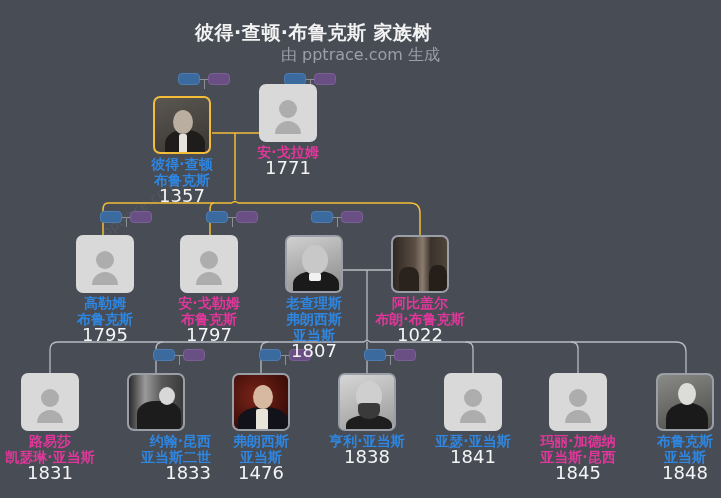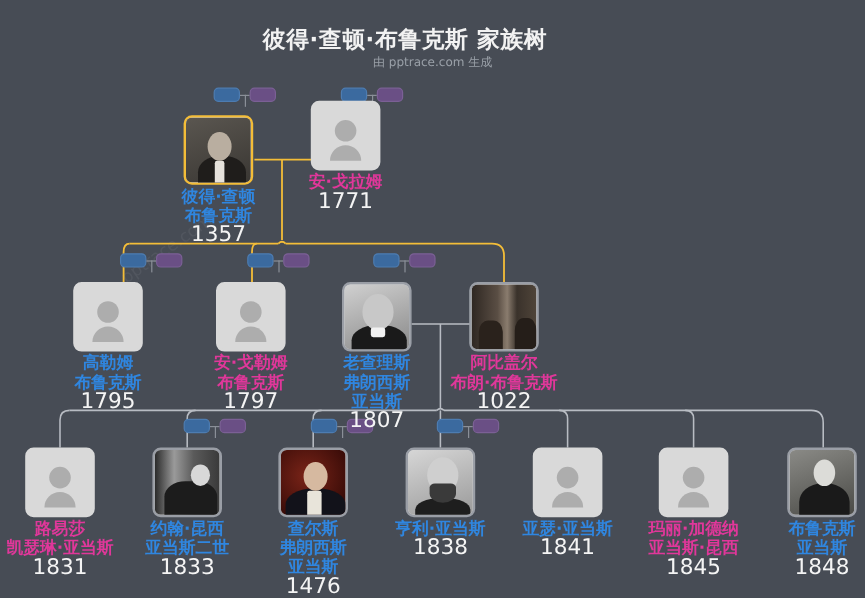--- a/index.html
+++ b/index.html
@@ -7,25 +7,24 @@
   body {
     background: #474c55;
     font-family: "DejaVu Sans", "Liberation Sans", sans-serif;
     position: relative;
     color: #fff;
   }
   .title {
     position: absolute; left: 0; width: 627px; top: 20px;
     text-align: center; font-size: 19px; font-weight: bold; color: #f2f2f2;
     letter-spacing: 0.5px;
-    margin-left: 24px;
   }
   .subtitle {
     position: absolute; left: 0; width: 721px; top: 45px;
-    text-align: center; font-size: 10px; color: #9aa0a8;
+    text-align: center; font-size: 16px; color: #9aa0a8;
   }
   svg.lines { position: absolute; left: 0; top: 0; width: 721px; height: 498px; pointer-events: none; }
 
   .person {
     position: absolute; width: 110px; margin-left: -55px;
     text-align: center; cursor: pointer;
   }
   .photo {
     width: 58px; height: 58px; margin: 0 auto; border-radius: 7px;
     background: #dcdcdc; border: 2px solid #9a9ea6; position: relative; overflow: hidden;
@@ -174,21 +173,21 @@
   <div class="photo placeholder">
       <div class="head"></div>
       <div class="body"></div>
     </div>
   <div class="name female">
       <div>安·戈拉姆</div>
     </div>
   <div class="year">1771</div>
 </div>
 
-<div class="person" style="left:90px; top:235px;">
+<div class="person" style="left:105px; top:235px;">
   <div class="photo placeholder">
       <div class="head"></div>
       <div class="body"></div>
     </div>
   <div class="name male">
       <div>高勒姆</div>
       <div>布鲁克斯</div>
     </div>
   <div class="year">1795</div>
 </div>
@@ -238,42 +237,41 @@
       <div class="head"></div>
       <div class="body"></div>
     </div>
   <div class="name female">
       <div>路易莎</div>
       <div>凯瑟琳·亚当斯</div>
     </div>
   <div class="year">1831</div>
 </div>
 
-<div class="person" style="left:156px; top:373px;">
+<div class="person" style="left:156px; top:373px;text-align:right;">
   <div class="photo portrait">
     <div class="bg" style="background:linear-gradient(90deg,#2a2a2a,#9a9a9a 30%,#5a5a5a 60%,#3a3a3a);"></div>
     <div class="p-body" style="left:8px;top:26px;width:44px;height:32px;background:#1c1c1c;border-radius:40% 40% 10% 10%;"></div>
     <div class="p-head" style="left:30px;top:12px;width:16px;height:18px;background:#d8d8d8;"></div>
   </div>
   <div class="name male">
       <div>约翰·昆西</div>
       <div>亚当斯二世</div>
     </div>
   <div class="year">1833</div>
 </div>
 
 <div class="person" style="left:261px; top:373px;">
   <div class="photo portrait">
     <div class="bg" style="background:radial-gradient(circle at 40% 40%,#7a2418,#3a0c08 80%);"></div>
     <div class="p-body" style="left:4px;top:32px;width:50px;height:30px;background:#12121a;"></div>
     <div class="p-body" style="left:22px;top:34px;width:12px;height:22px;background:#e8e4da;border-radius:2px;"></div>
     <div class="p-head" style="left:19px;top:10px;width:20px;height:24px;background:#d6b9a0;"></div>
   </div>
   <div class="name male">
-      <div>查尔斯</div>
       <div>弗朗西斯</div>
       <div>亚当斯</div>
     </div>
   <div class="year">1476</div>
 </div>
 
 <div class="person" style="left:367px; top:373px;">
   <div class="photo portrait">
     <div class="bg" style="background:linear-gradient(160deg,#d6d6d6,#9a9a9a);"></div>
     <div class="p-body" style="left:6px;top:40px;width:46px;height:22px;background:#1e1e1e;"></div>

